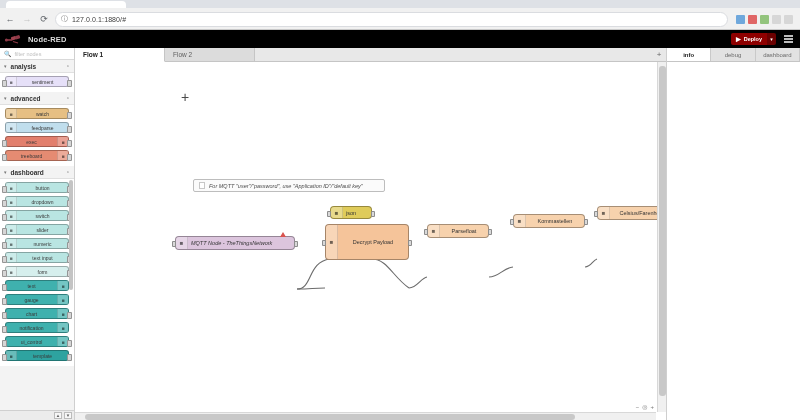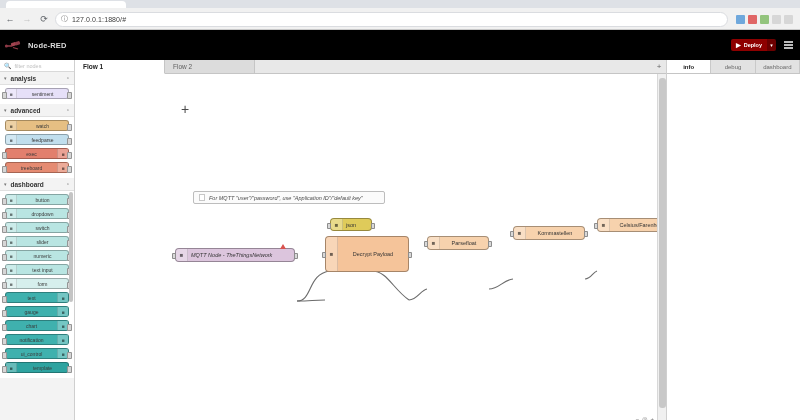--- a/index.html
+++ b/index.html
@@ -24,21 +24,21 @@
   #chrome-right { display:flex; align-items:center; gap:3px; padding-right:3px; }
   .chrome-sq { width:9px; height:9px; border-radius:1px; background:#d7d7d7; }
   .chrome-sq.blue { background:#6fa8dc; }
   .chrome-sq.red { background:#e06666; }
   .chrome-sq.green { background:#93c47d; }
   #tabstrip { height:8px; background:#dee1e6; display:flex; align-items:flex-end; }
   #tabstrip .ctab { width:120px; height:7px; background:#fff; border-radius:4px 4px 0 0; margin-left:6px; }
 
   
   #nr-header {
-    height:30px; background:#000; display:flex; align-items:center;
+    height:18px; background:#000; display:flex; align-items:center;
     justify-content:space-between; padding:0 4px; position:relative;
   }
   #nr-brand { display:flex; align-items:center; gap:4px; }
   #nr-logo { width:20px; height:11px; position:relative; }
   #nr-title { color:#ddd; font-size:7.5px; font-weight:bold; letter-spacing:.2px; }
   #nr-header-right { display:flex; align-items:center; gap:5px; }
   #deploy-group { display:flex; align-items:stretch; height:12px; border-radius:2px; overflow:hidden; }
   #deploy-btn {
     background:#8e0000; color:#fff; font-size:5.5px; font-weight:bold;
     display:flex; align-items:center; gap:2px; padding:0 5px 0 4px;

